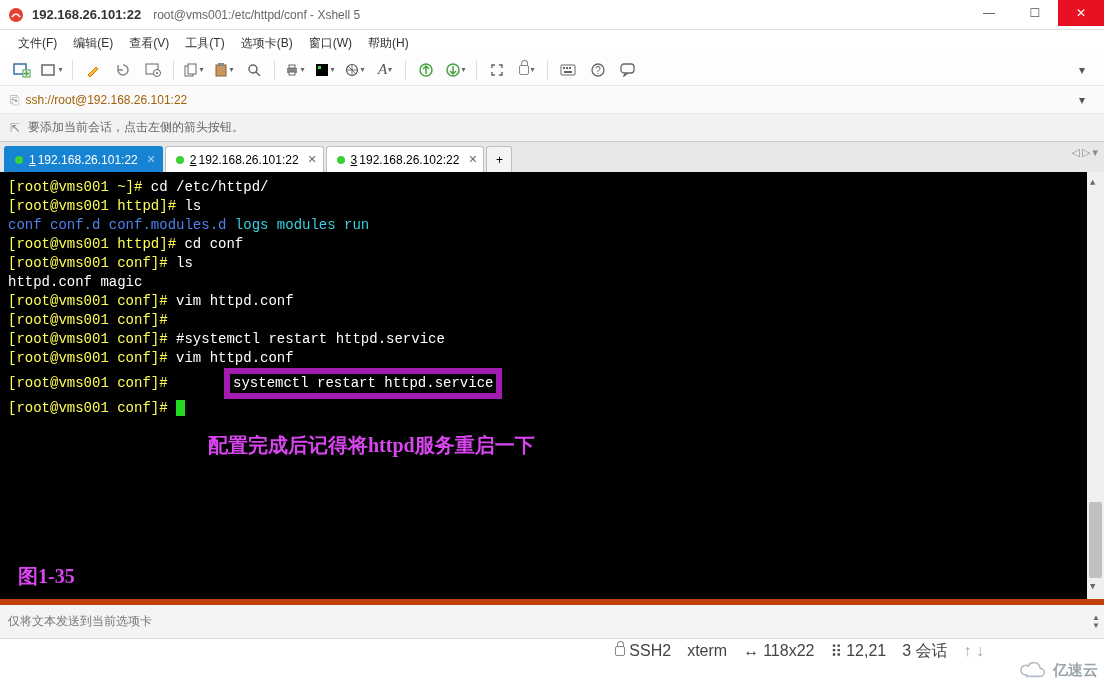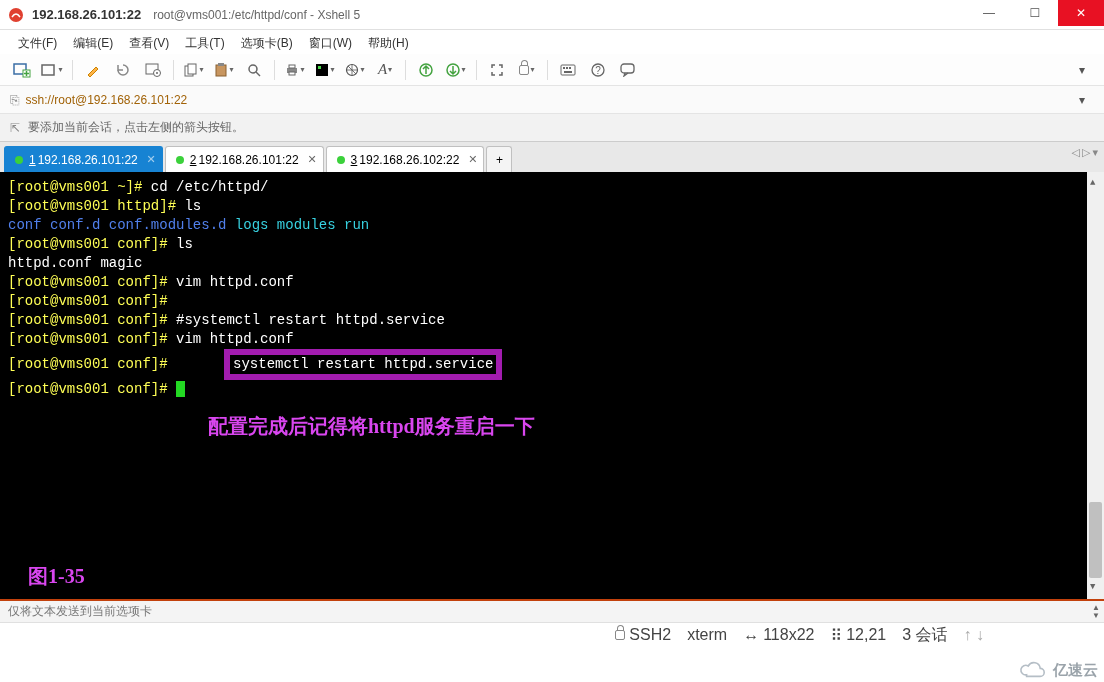--- a/index.html
+++ b/index.html
@@ -30,21 +30,21 @@
 .terminal { background: #000; height: 427px; font-family: Consolas, "Courier New", monospace; font-size: 14px; padding: 6px 8px; position: relative; overflow: hidden; line-height: 19px; }
 .terminal .scrollbar { position: absolute; right: 0; top: 0; width: 17px; height: 100%; background: #f0f0f0; }
 .terminal .scrollbar .thumb { position: absolute; left: 2px; width: 13px; background: #c0c0c0; border-radius: 2px; }
 .pr-br { color: #ffff55; }
 .pr-txt { color: #ffffff; }
 .ls-blue { color: #5180ec; }
 .ls-cyan { color: #37d1e0; }
 .highlight-box { border: 6px solid #a21caf; display: inline-block; padding: 0 3px; margin-left: 48px; }
 .annot { color: #d946ef; font-family: "Microsoft YaHei"; font-size: 20px; font-weight: bold; }
 .cursor-block { display: inline-block; width: 9px; height: 16px; background: #23d923; vertical-align: text-bottom; }
-.status-input { height: 24px; display: flex; align-items: center; padding: 0 8px; background: #f4f4f4; border-top: 2px solid #c2410c; border-bottom: 1px solid #e0e0e0; position: relative; }
+.status-input { height: 40px; display: flex; align-items: center; padding: 0 8px; background: #f4f4f4; border-top: 6px solid #c2410c; border-bottom: 1px solid #e0e0e0; position: relative; }
 .status-input .spin { position: absolute; right: 4px; display: flex; flex-direction: column; font-size: 8px; color: #666; line-height: 8px; }
 .statusbar { height: 24px; display: flex; align-items: center; justify-content: flex-end; padding: 0 120px 0 10px; gap: 16px; font-size: 16px; color: #444; background: #fff; }
 .statusbar .sseg { display: flex; align-items: center; gap: 4px; }
 .watermark { position: absolute; right: 6px; bottom: 2px; display: flex; align-items: center; gap: 4px; color: #9aa3aa; font-size: 15px; font-weight: bold; pointer-events: none; }
 .watermark svg { width: 32px; height: 20px; }
 .lock-ico { display:inline-block; width:10px; height:10px; border:1.5px solid #888; border-radius:2px; position:relative; }
 .lock-ico::before { content:""; position:absolute; top:-6px; left:1px; width:5px; height:5px; border:1.5px solid #888; border-bottom:none; border-radius:4px 4px 0 0; }
 </style>
 </head>
 <body>
@@ -231,31 +231,32 @@
     <span>◁</span>
     <span>▷</span>
     <span>▾</span>
   </div>
 </div>
 
 <div class="terminal">
   <div><span class="pr-br">[root@vms001 ~]# </span><span class="pr-txt">cd /etc/httpd/</span></div>
   <div><span class="pr-br">[root@vms001 httpd]# </span><span class="pr-txt">ls</span></div>
   <div><span class="ls-blue">conf  conf.d  conf.modules.d</span><span class="ls-cyan">  logs  modules  run</span></div>
+  <div><span class="pr-br">[root@vms001 httpd]# </span><span class="pr-txt">cd conf</span></div>
   <div><span class="pr-br">[root@vms001 conf]# </span><span class="pr-txt">ls</span></div>
   <div><span class="pr-txt">httpd.conf  magic</span></div>
   <div><span class="pr-br">[root@vms001 conf]# </span><span class="pr-txt">vim httpd.conf</span></div>
   <div><span class="pr-br">[root@vms001 conf]# </span></div>
   <div><span class="pr-br">[root@vms001 conf]# </span><span class="pr-txt">#systemctl restart httpd.service</span></div>
   <div><span class="pr-br">[root@vms001 conf]# </span><span class="pr-txt">vim httpd.conf</span></div>
   <div><span class="pr-br">[root@vms001 conf]# </span><span class="highlight-box"><span class="pr-txt">systemctl restart httpd.service</span></span></div>
   <div><span class="pr-br">[root@vms001 conf]# </span><span class="cursor-block"></span></div>
   <div style="height:18px"></div>
   <div style="padding-left:200px"><span class="annot">配置完成后记得将httpd服务重启一下</span></div>
-  <div style="position:absolute; bottom:10px; left:28px;"><span class="annot">图1-35</span></div>
+  <div style="position:absolute; bottom:10px; left:18px;"><span class="annot">图1-35</span></div>
   <div class="scrollbar">
     <div style="position:absolute;top:2px;left:3px;color:#666;font-size:9px">▲</div>
     <div class="thumb" style="top:330px;height:76px"></div>
     <div style="position:absolute;bottom:2px;left:3px;color:#666;font-size:9px">▼</div>
   </div>
 </div>
 
 <div class="status-input">
   <span style="color:#777">仅将文本发送到当前选项卡</span>
   <div class="spin">

